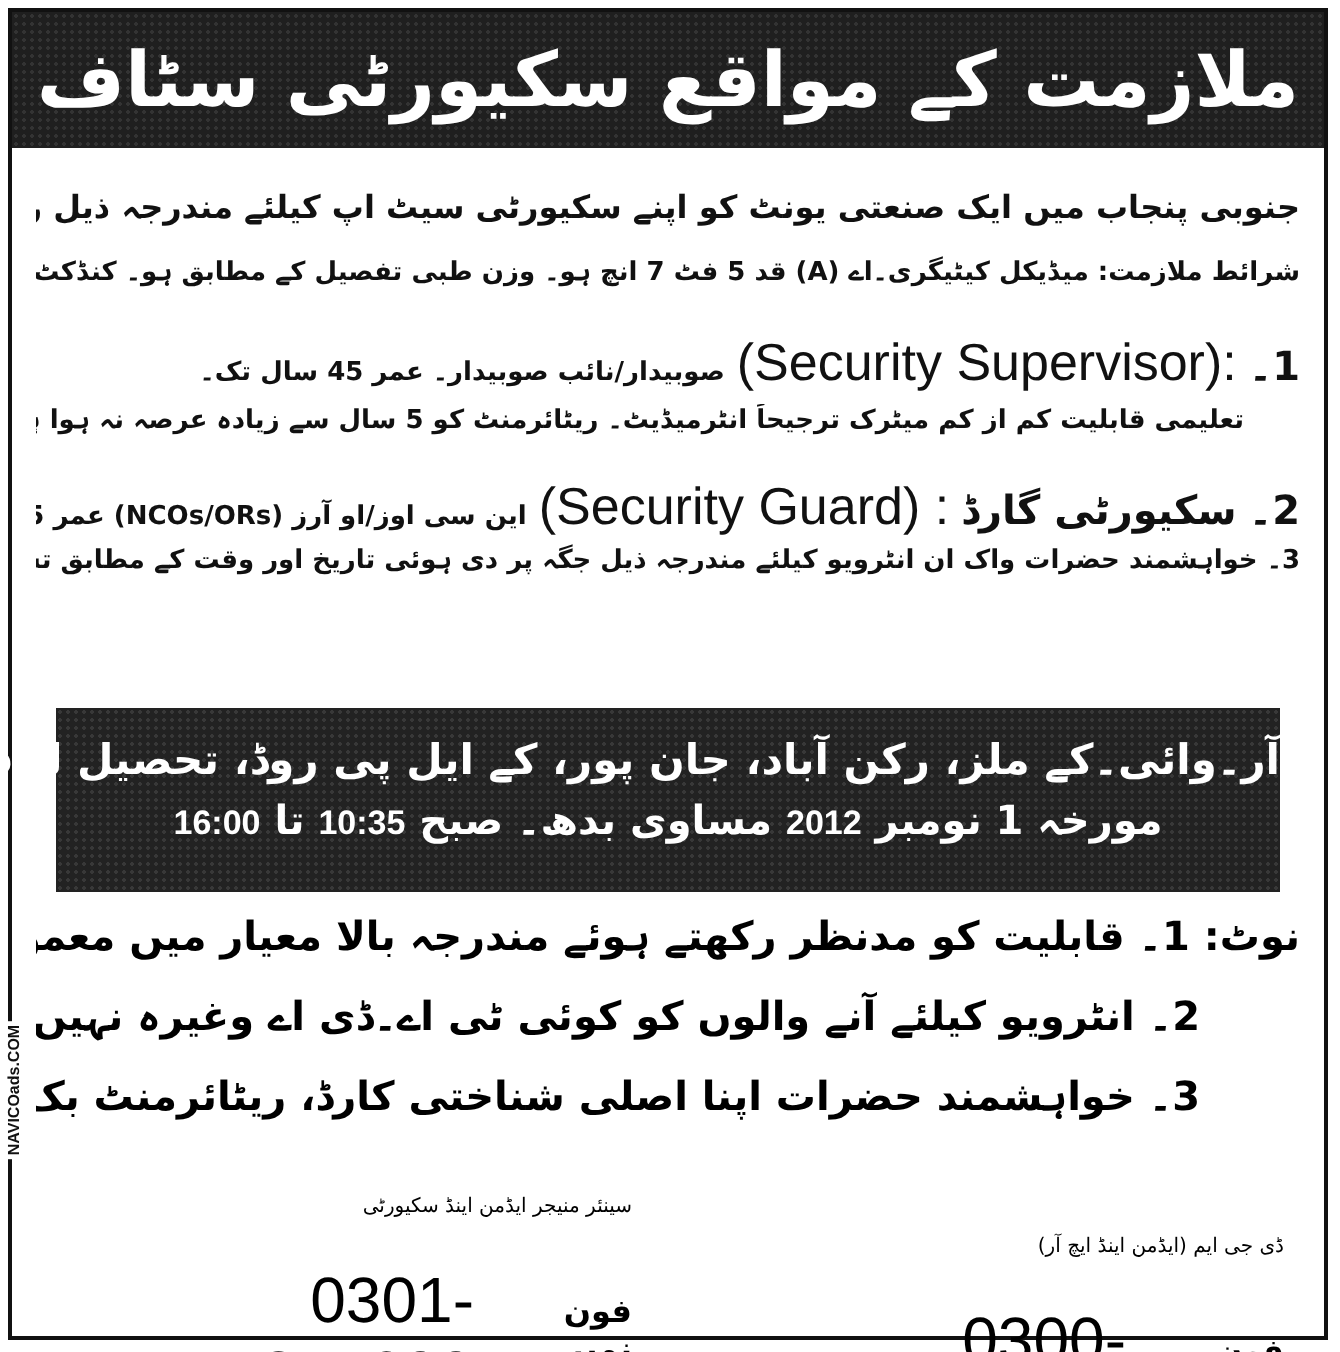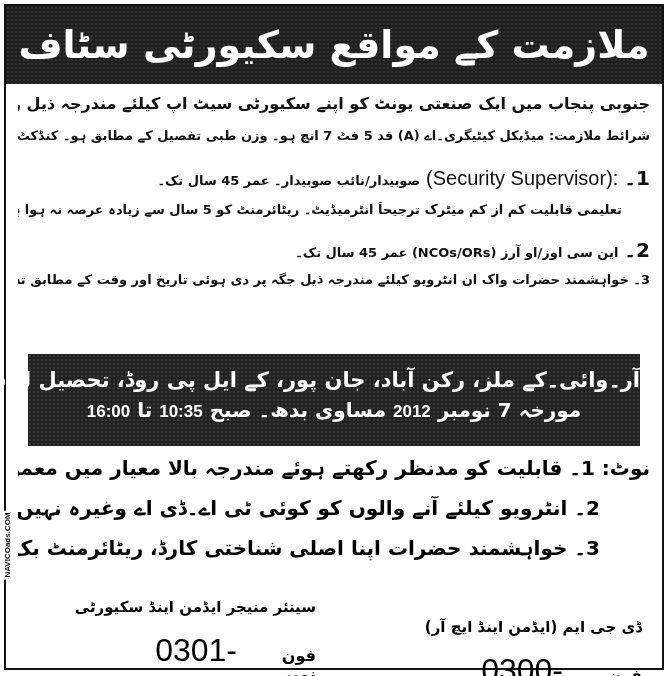--- a/index.html
+++ b/index.html
@@ -1,44 +1,44 @@
 <!DOCTYPE html>
 <html><head>
 <meta charset="utf-8">
 <style>
   html, body { margin: 0; padding: 0; background: #ffffff; }
   body { width: 670px; height: 676px; position: relative; overflow: hidden; font-family: "DejaVu Sans", sans-serif; }
   .ad { position: absolute; left: 4px; top: 4px; width: 660px; height: 666px; border: 2px solid #111; box-sizing: border-box; background: #fff; }
-  .title-bar { position: absolute; left: 0; right: 0; top: 0; height: 78px; background: #1f1f1f;
+  .title-bar { position: absolute; left: 0; right: 0; top: 0; height: 68px; background: #1f1f1f;
     background-image: radial-gradient(#333 1px, transparent 1px); background-size: 4px 4px;
     display: flex; align-items: center; justify-content: center; }
   .title { color: #fff; font-size: 38px; font-weight: bold; direction: rtl; font-family: "DejaVu Sans", sans-serif; letter-spacing: 1px; }
   .body { position: absolute; left: 0; right: 0; top: 82px; padding: 0 12px; direction: rtl; color: #111; }
   .line { direction: rtl; text-align: right; white-space: nowrap; overflow: hidden; }
   .l-intro { font-size: 16px; font-weight: bold; margin-top: 6px; height: 28px; }
   .l-terms { font-size: 13px; font-weight: bold; height: 26px; margin-top: 6px; }
   .l-role { font-size: 20px; font-weight: bold; height: 32px; margin-top: 12px; display: flex; flex-direction: row; justify-content: flex-start; align-items: baseline; gap: 6px; }
-  .l-role .en { font-family: "Liberation Sans", sans-serif; font-size: 20px; font-weight: normal; direction: ltr; unicode-bidi: isolate; }
+  .l-role .en { font-family: "Liberation Sans", sans-serif; font-size: 26px; font-weight: normal; direction: ltr; unicode-bidi: isolate; }
   .l-role .detail { font-size: 13px; font-weight: bold; }
   .l-sub { font-size: 13px; font-weight: bold; height: 24px; margin-top: 4px; padding-right: 28px; }
   .l-point3 { font-size: 13px; font-weight: bold; height: 26px; margin-top: 2px; }
   .venue-box { position: absolute; left: 22px; right: 22px; top: 348px; height: 92px; background: #222;
     background-image: radial-gradient(#383838 1px, transparent 1px); background-size: 4px 4px;
     color: #fff; direction: rtl; text-align: center; }
   .venue-addr { font-size: 21px; font-weight: bold; margin-top: 14px; white-space: nowrap; }
   .venue-date { font-size: 20px; font-weight: bold; margin-top: 6px; white-space: nowrap; }
   .venue-date .num { font-family: "Liberation Sans", sans-serif; font-size: 17px; font-weight: bold; direction: ltr; unicode-bidi: isolate; }
   .notes { position: absolute; left: 0; right: 0; top: 450px; padding: 0 12px; direction: rtl; }
   .note { font-size: 20px; font-weight: bold; height: 40px; text-align: right; white-space: nowrap; overflow: hidden; }
   .note.indent { padding-right: 50px; }
   .signatures { position: absolute; left: 0; right: 0; top: 592px; height: 70px; }
   .sig { position: absolute; top: 0; width: 280px; direction: rtl; text-align: right; }
   .sig.right { right: 20px; margin-top: 20px; }
   .sig.left { left: 30px; }
-  .sig .desig { font-size: 15px; font-weight: bold; height: 34px; }
+  .sig .desig { font-size: 10px; font-weight: normal; height: 34px; }
   .sig .phone-row { font-size: 16px; font-weight: bold; display: flex; flex-direction: row; justify-content: flex-start; align-items: baseline; gap: 8px; }
   .sig .phone { font-family: "Liberation Sans", sans-serif; font-size: 32px; font-weight: normal; direction: ltr; unicode-bidi: isolate; }
   .watermark { position: absolute; left: 0px; top: 480px; width: 14px; height: 130px; }
   .watermark span { position: absolute; left: 50%; top: 50%; transform: translate(-50%,-50%) rotate(-90deg); font-family: "Liberation Sans", sans-serif; font-size: 8px; font-weight: bold; color: #111; white-space: nowrap; background: #fff; padding: 0 2px; }
 </style>
 </head>
 <body>
 
 <div class="ad">
 
@@ -52,30 +52,32 @@
 
     <div class="line l-role">
       <span>1۔</span>
       <span class="en">(Security Supervisor):</span>
       <span class="detail">صوبیدار/نائب صوبیدار۔ عمر 45 سال تک۔</span>
     </div>
     <div class="line l-sub">تعلیمی قابلیت کم از کم میٹرک ترجیحاً انٹرمیڈیٹ۔ ریٹائرمنٹ کو 5 سال سے زیادہ عرصہ نہ ہوا ہو۔</div>
 
     <div class="line l-role">
       <span>2۔</span>
+      <span>سکیورٹی گارڈ</span>
+      <span class="en">(Security Guard) :</span>
       <span class="detail">این سی اوز/او آرز (NCOs/ORs) عمر 45 سال تک۔</span>
     </div>
 
     <div class="line l-point3">3۔ خواہشمند حضرات واک ان انٹرویو کیلئے مندرجہ ذیل جگہ پر دی ہوئی تاریخ اور وقت کے مطابق تشریف لائیں:</div>
   </div>
 
   <div class="venue-box">
     <div class="venue-addr">آر۔وائی۔کے ملز، رکن آباد، جان پور، کے ایل پی روڈ، تحصیل لیاقت پور، ضلع رحیم یار خان۔</div>
     <div class="venue-date">
-      <span>مورخہ 7 نومبر</span>
+      <span>مورخہ 1 نومبر</span>
       <span class="num">2012</span>
       <span>مساوی بدھ۔ صبح</span>
       <span class="num">10:35</span>
       <span>تا</span>
       <span class="num">16:00</span>
     </div>
   </div>
 
   <div class="notes">
     <div class="note">نوٹ: 1۔ قابلیت کو مدنظر رکھتے ہوئے مندرجہ بالا معیار میں معمولی رعایت دی جاسکتی ہے۔</div>

